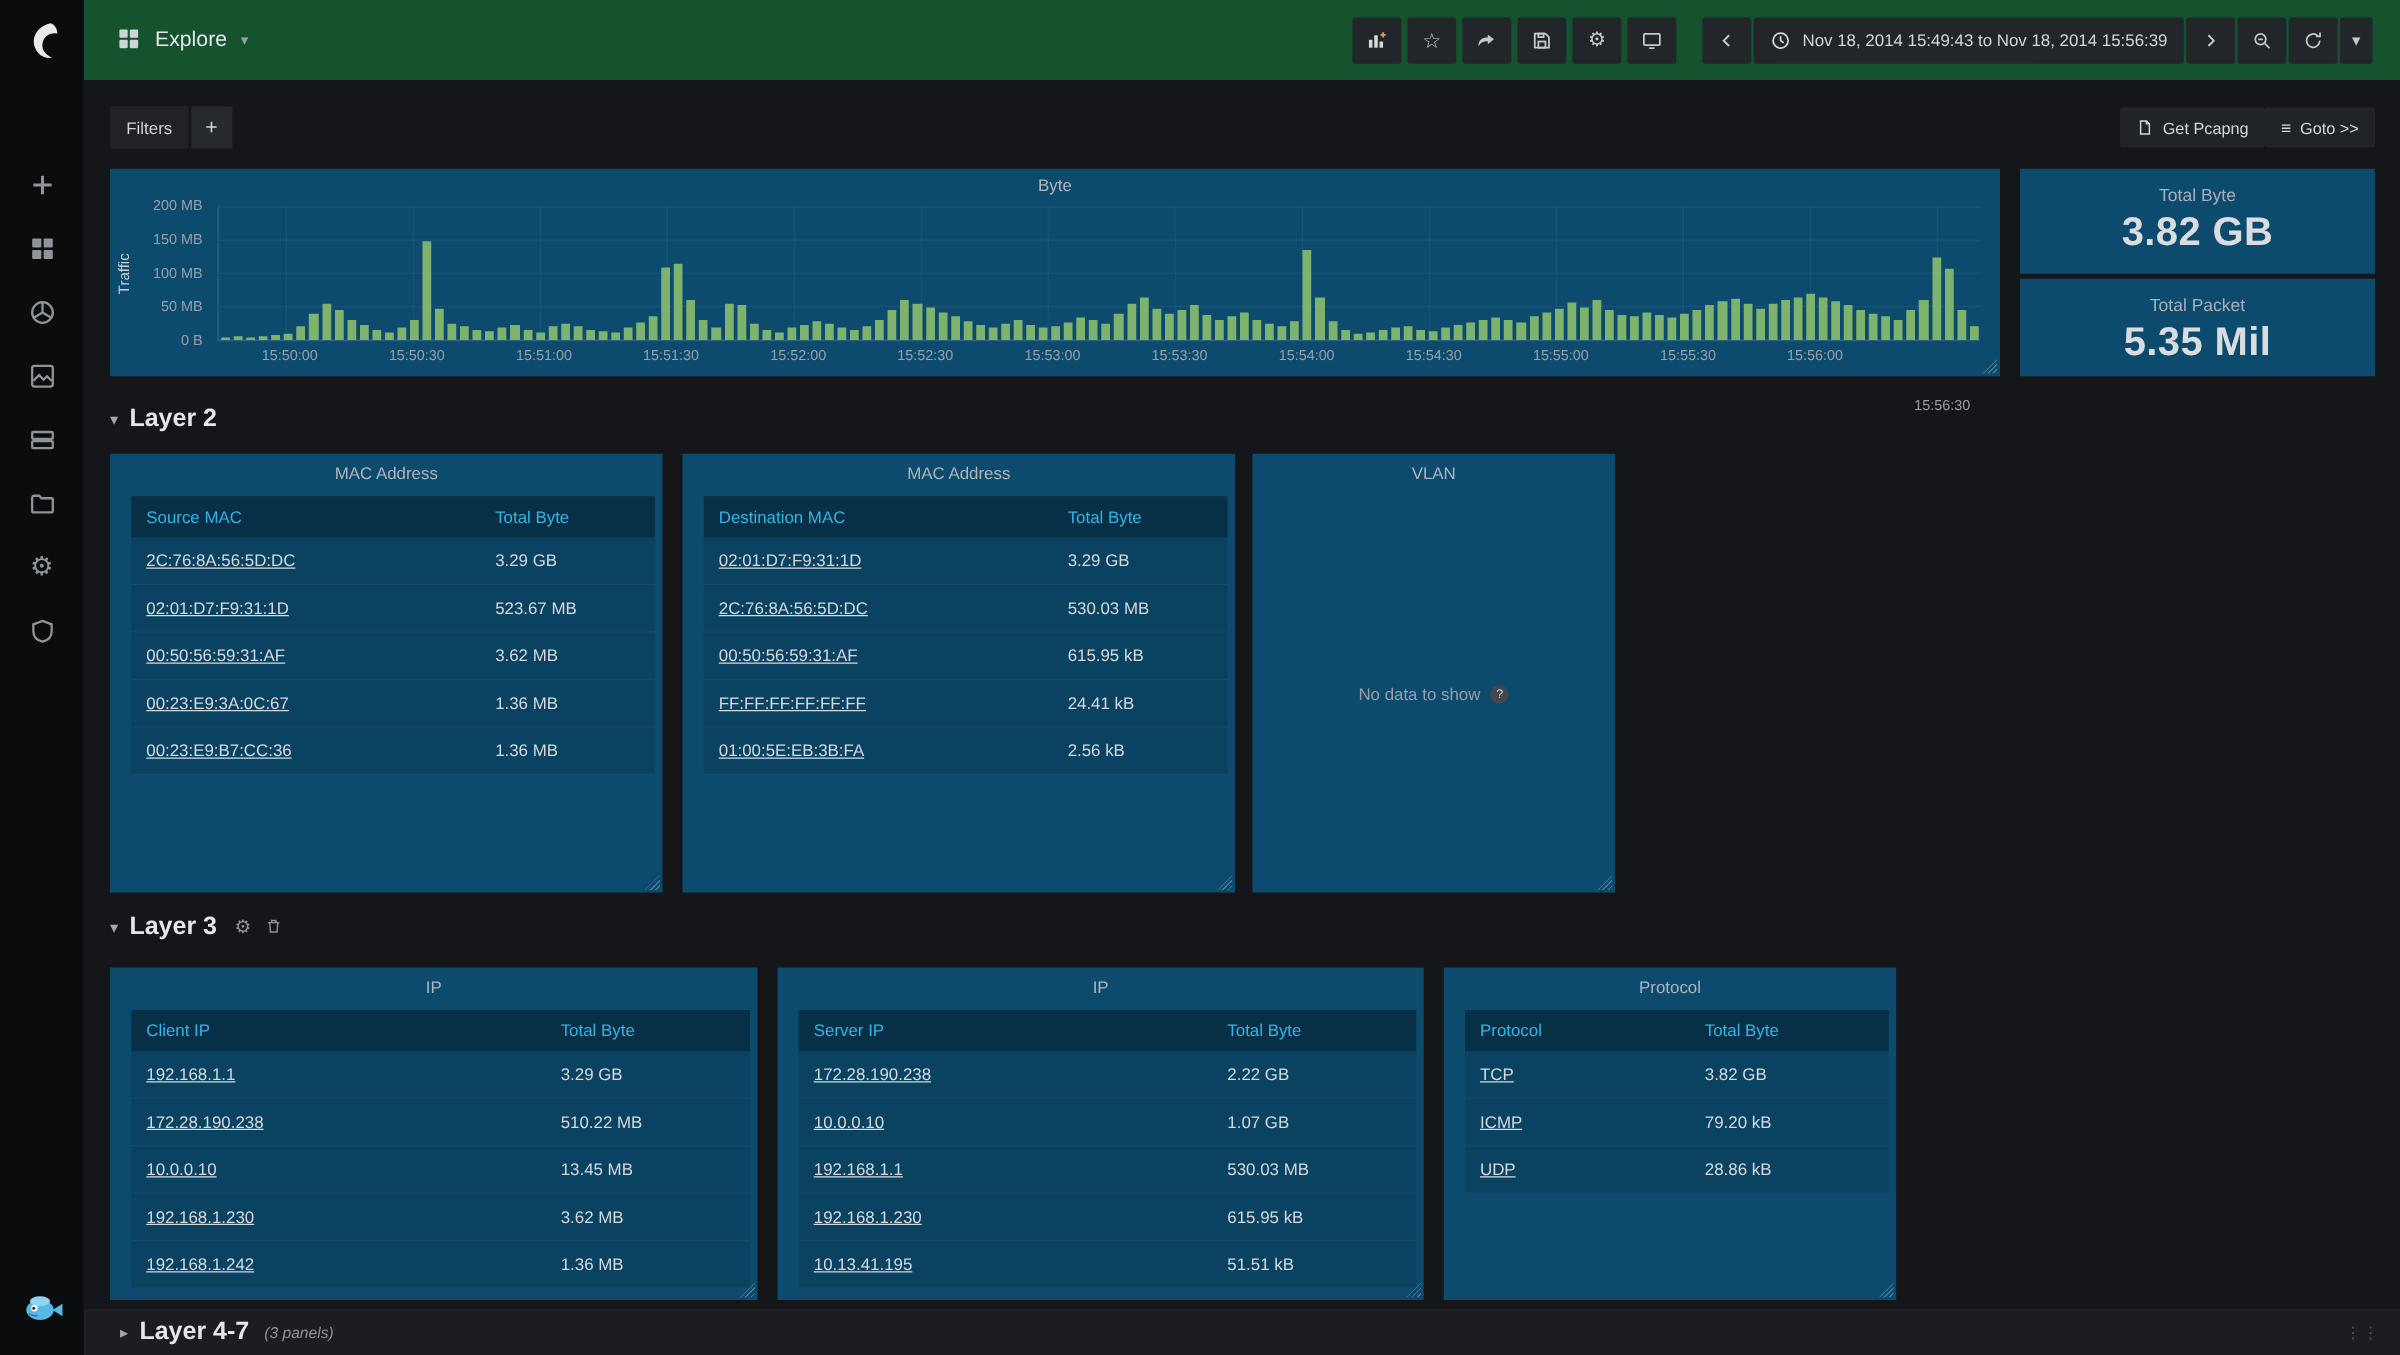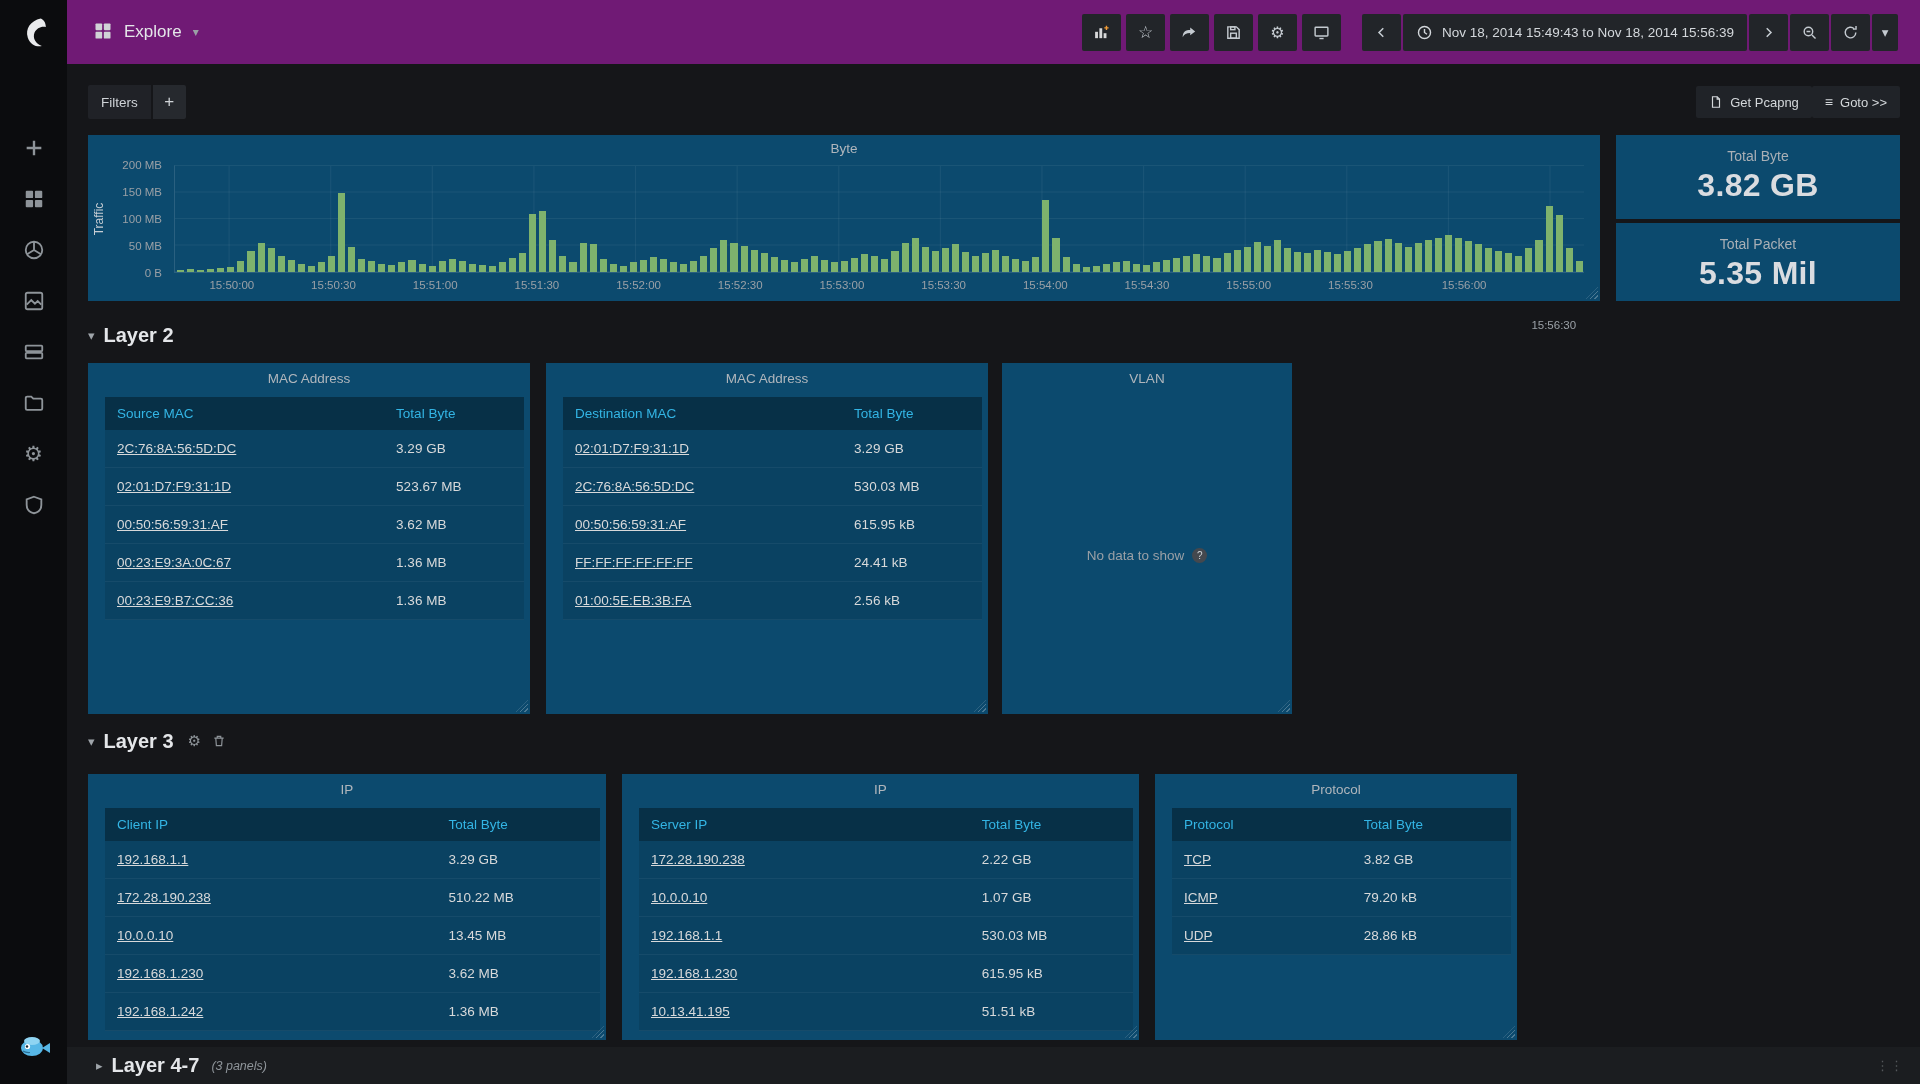--- a/index.html
+++ b/index.html
@@ -10,21 +10,21 @@
   }
   
   .sidebar { position:absolute; left:0; top:0; bottom:0; width:67px; background:#0b0c0e; z-index:20; }
   .logo { position:absolute; top:10px; left:50%; transform:translateX(-50%); width:44px; height:44px; display:flex; align-items:center; justify-content:center; cursor:pointer; }
   .side-icons { position:absolute; top:122px; left:0; width:100%; display:flex; flex-direction:column; align-items:center; }
   .side-icon { height:51px; width:100%; display:flex; align-items:center; justify-content:center; color:#8e9499; cursor:pointer; }
   .side-icon svg { width:22px; height:22px; }
   .glyph-icon { font-size:21px; line-height:1; }
   .avatar { position:absolute; bottom:18px; left:50%; transform:translateX(-50%); width:38px; height:38px; cursor:pointer; }
   
-  .navbar { position:absolute; left:67px; top:0; right:0; height:64px; display:flex; align-items:center; justify-content:space-between; padding:0 22px 0 26px; background:#701a75; }
+  .navbar { position:absolute; left:67px; top:0; right:0; height:64px; display:flex; align-items:center; justify-content:space-between; padding:0 22px 0 26px; background:#14532d; }
   .nav-left { display:flex; align-items:center; gap:11px; }
   .nav-title { font-size:17px; font-weight:500; color:#e4e6e9; cursor:pointer; }
   .nav-caret { color:#9aa0a6; font-size:12px; cursor:pointer; }
   .nav-right { display:flex; align-items:center; gap:5px; }
   .icon-btn { height:37px; min-width:39px; background:#222529; border:none; border-radius:2px; color:#c4cad0; display:flex; align-items:center; justify-content:center; cursor:pointer; font-family:inherit; }
   .icon-btn svg { width:17px; height:17px; }
   .time-group { display:flex; align-items:center; gap:2px; margin-left:16px; }
   .time-range-btn { padding:16px 13px; gap:9px; font-size:13.5px; color:#d3d7db; white-space:nowrap; }
   .split-caret { min-width:26px; }
   
@@ -419,21 +419,21 @@
       <span class="xtick" style="left: 18.524%;">15:51:00</span>
       <span class="xtick" style="left: 25.736%;">15:51:30</span>
       <span class="xtick" style="left: 32.948%;">15:52:00</span>
       <span class="xtick" style="left: 40.16%;">15:52:30</span>
       <span class="xtick" style="left: 47.372%;">15:53:00</span>
       <span class="xtick" style="left: 54.584%;">15:53:30</span>
       <span class="xtick" style="left: 61.796%;">15:54:00</span>
       <span class="xtick" style="left: 69.008%;">15:54:30</span>
       <span class="xtick" style="left: 76.22%;">15:55:00</span>
       <span class="xtick" style="left: 83.432%;">15:55:30</span>
-      <span class="xtick" style="left: 90.644%; margin-left: 12px;">15:56:00</span>
+      <span class="xtick" style="left: 90.644%;">15:56:00</span>
       <span class="xtick" style="left: 97.856%; margin-top: 40px;">15:56:30</span>
     </div>
   <span class="resize-handle"></span>
 </div>
 
 <div class="panel stat-panel" style="left:1616px;top:135px;width:284px;height:84px">
   <div class="stat-label">Total Byte</div>
   <div class="stat-value">3.82 GB</div>
 </div>
 <div class="panel stat-panel" style="left:1616px;top:223px;width:284px;height:78px">

